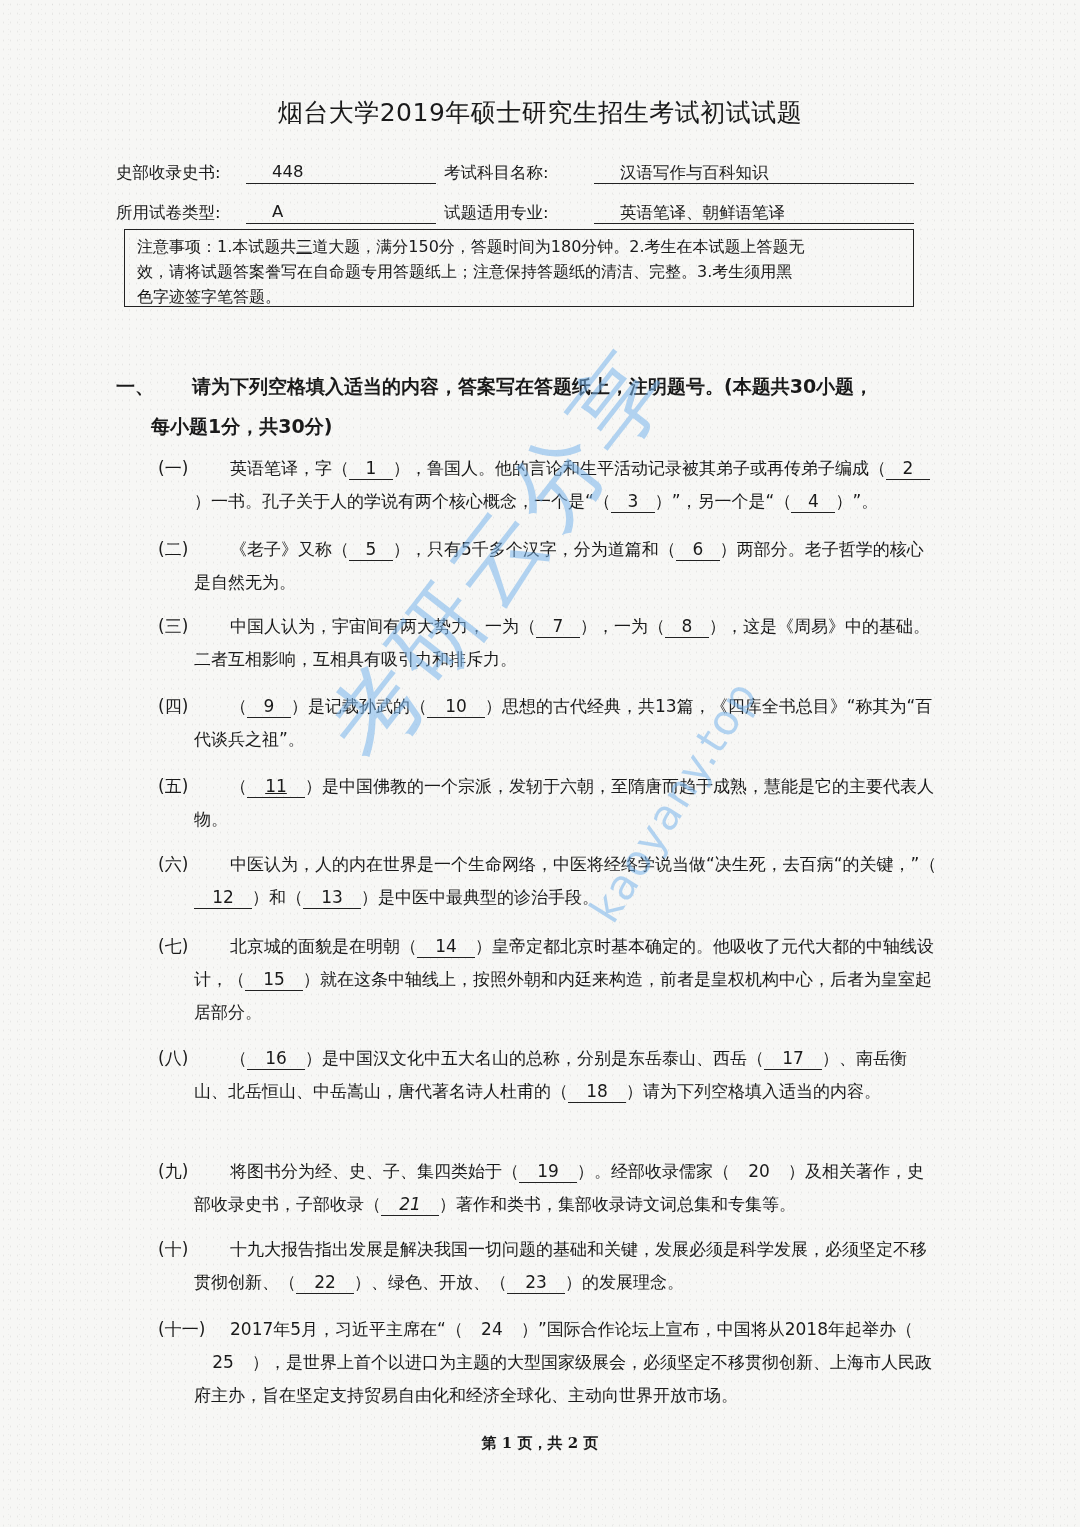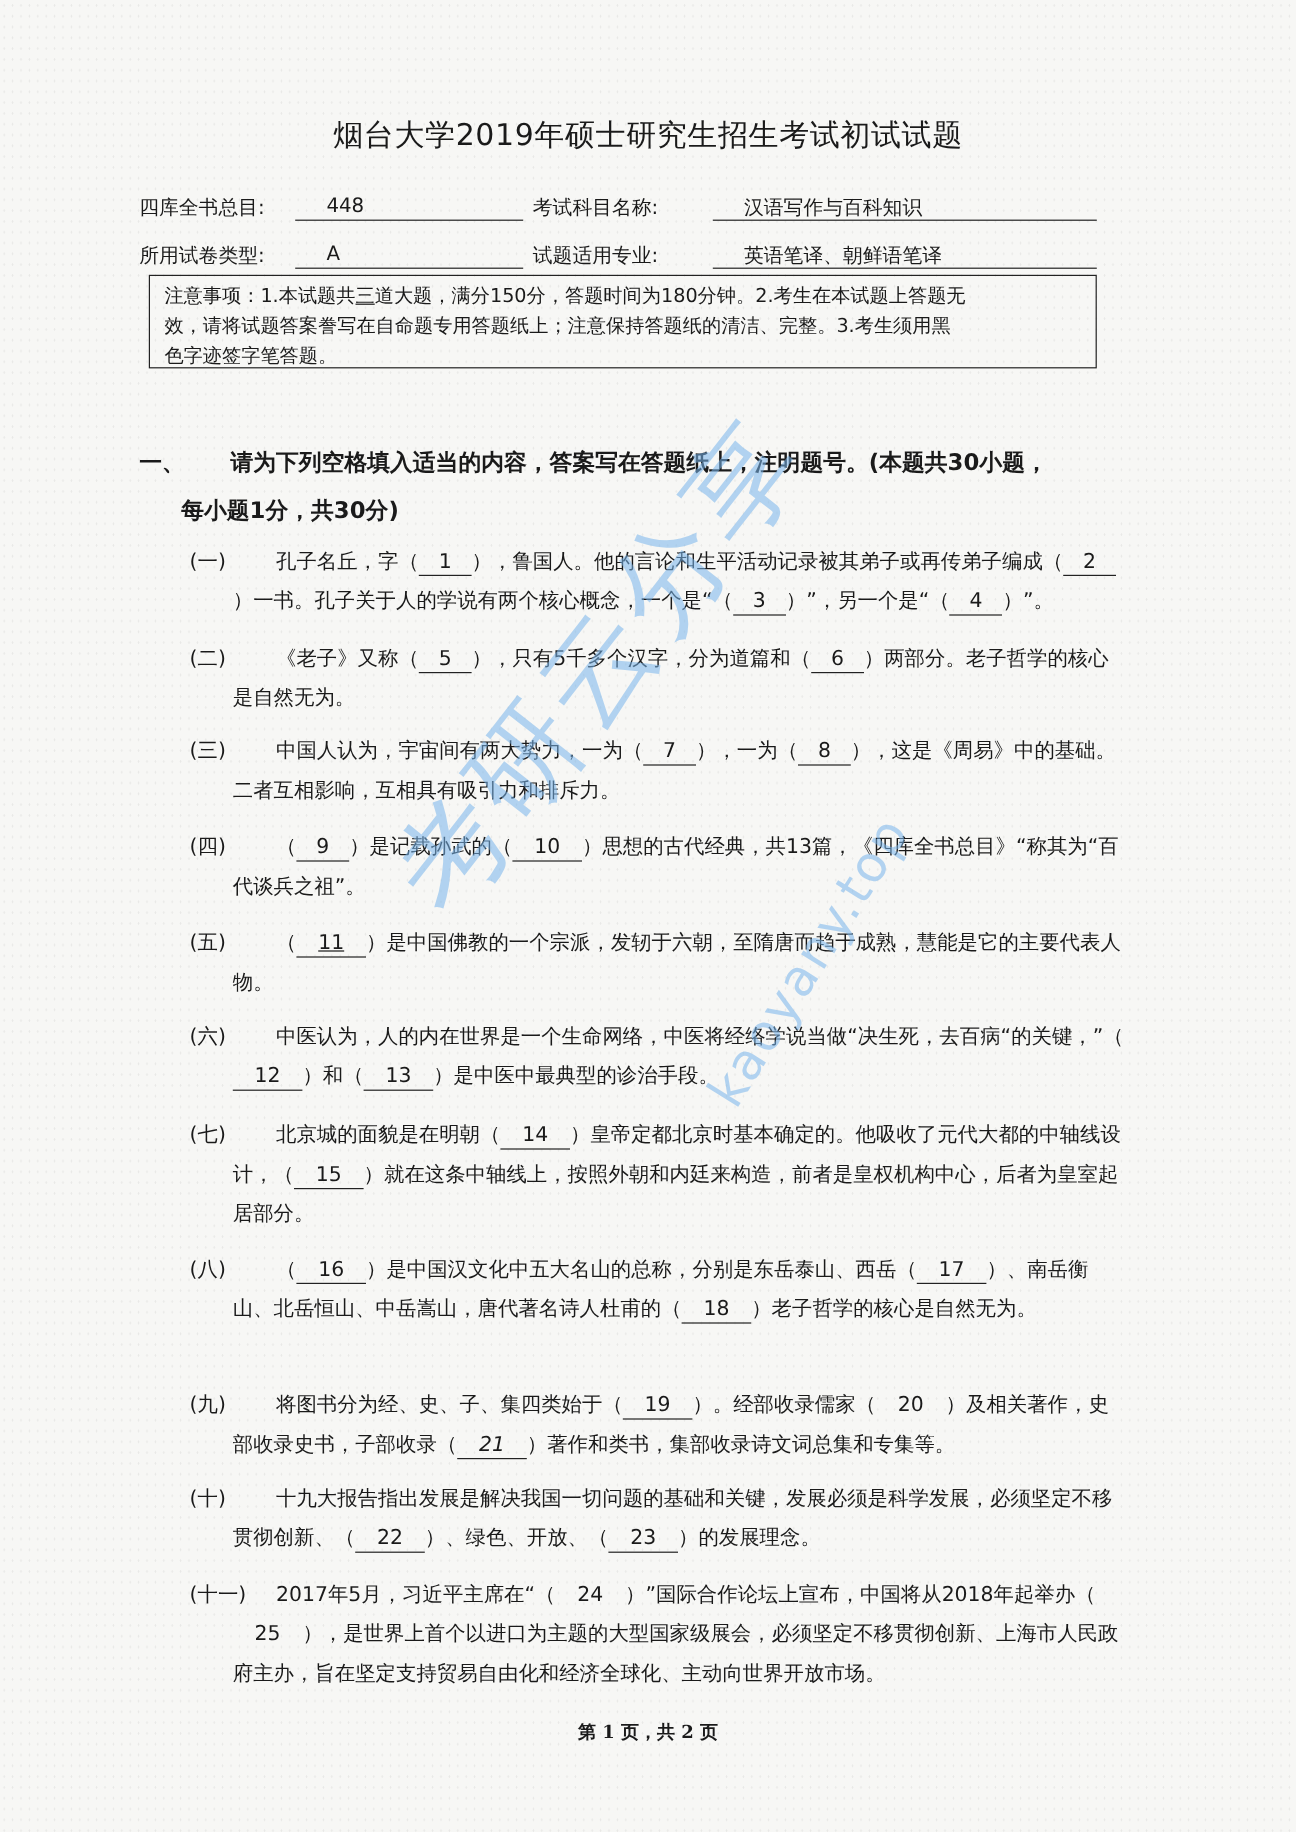--- a/index.html
+++ b/index.html
@@ -59,21 +59,21 @@
 </style>
 </head>
 <body>
 
 <div class="noise"></div>
 
 <div class="title">烟台大学2019年硕士研究生招生考试初试试题</div>
 
 <div class="meta" style="top:162px">
   <div class="meta-row" style="top:0">
-    <span class="lbl" style="left:0">四库全书总目:</span>
+    <span class="lbl" style="left:0">史部收录史书:</span>
     <span class="val" style="left:130px;width:190px;padding-left:26px;box-sizing:border-box">448</span>
     <span class="lbl" style="left:328px">考试科目名称:</span>
     <span class="val" style="left:478px;width:320px;padding-left:26px;box-sizing:border-box">汉语写作与百科知识</span>
   </div>
   <div class="meta-row" style="top:40px">
     <span class="lbl" style="left:0">所用试卷类型:</span>
     <span class="val" style="left:130px;width:190px;padding-left:26px;box-sizing:border-box">A</span>
     <span class="lbl" style="left:328px">试题适用专业:</span>
     <span class="val" style="left:478px;width:320px;padding-left:26px;box-sizing:border-box">英语笔译、朝鲜语笔译</span>
   </div>
@@ -87,21 +87,21 @@
 
 <div class="sec-head">
   <span class="sec-num">一、</span>
   <span class="sec-text">请为下列空格填入适当的内容，答案写在答题纸上，注明题号。(本题共30小题，</span>
   <span class="sec-text2">每小题1分，共30分)</span>
 </div>
 
 <div id="questions">
     <div class="q" style="top: 452px;">
       <span class="num">(一)</span>
-      <div class="body"><span>孔子名丘，字（</span><span class="blank" style="min-width: 44px;">1</span><span>），鲁国人。他的言论和生平活动记录被其弟子或再传弟子编成（</span><span class="blank" style="min-width: 44px;">2</span><span>）一书。孔子关于人的学说有两个核心概念，一个是“（</span><span class="blank" style="min-width: 44px;">3</span><span>）”，另一个是“（</span><span class="blank" style="min-width: 44px;">4</span><span>）”。</span></div>
+      <div class="body"><span>英语笔译，字（</span><span class="blank" style="min-width: 44px;">1</span><span>），鲁国人。他的言论和生平活动记录被其弟子或再传弟子编成（</span><span class="blank" style="min-width: 44px;">2</span><span>）一书。孔子关于人的学说有两个核心概念，一个是“（</span><span class="blank" style="min-width: 44px;">3</span><span>）”，另一个是“（</span><span class="blank" style="min-width: 44px;">4</span><span>）”。</span></div>
     </div>
     <div class="q" style="top: 533px;">
       <span class="num">(二)</span>
       <div class="body"><span>《老子》又称（</span><span class="blank" style="min-width: 44px;">5</span><span>），只有5千多个汉字，分为道篇和（</span><span class="blank" style="min-width: 44px;">6</span><span>）两部分。老子哲学的核心是自然无为。</span></div>
     </div>
     <div class="q" style="top: 610px;">
       <span class="num">(三)</span>
       <div class="body"><span>中国人认为，宇宙间有两大势力，一为（</span><span class="blank" style="min-width: 44px;">7</span><span>），一为（</span><span class="blank" style="min-width: 44px;">8</span><span>），这是《周易》中的基础。二者互相影响，互相具有吸引力和排斥力。</span></div>
     </div>
     <div class="q" style="top: 690px;">
@@ -115,21 +115,21 @@
     <div class="q" style="top: 848px;">
       <span class="num">(六)</span>
       <div class="body"><span>中医认为，人的内在世界是一个生命网络，中医将经络学说当做“决生死，去百病“的关键，”（</span><span class="blank" style="min-width: 58px;">12</span><span>）和（</span><span class="blank" style="min-width: 58px;">13</span><span>）是中医中最典型的诊治手段。</span></div>
     </div>
     <div class="q" style="top: 930px;">
       <span class="num">(七)</span>
       <div class="body"><span>北京城的面貌是在明朝（</span><span class="blank" style="min-width: 58px;">14</span><span>）皇帝定都北京时基本确定的。他吸收了元代大都的中轴线设计，（</span><span class="blank" style="min-width: 58px;">15</span><span>）就在这条中轴线上，按照外朝和内廷来构造，前者是皇权机构中心，后者为皇室起居部分。</span></div>
     </div>
     <div class="q" style="top: 1042px;">
       <span class="num">(八)</span>
-      <div class="body"><span>（</span><span class="blank" style="min-width: 58px;">16</span><span>）是中国汉文化中五大名山的总称，分别是东岳泰山、西岳（</span><span class="blank" style="min-width: 58px;">17</span><span>）、南岳衡山、北岳恒山、中岳嵩山，唐代著名诗人杜甫的（</span><span class="blank" style="min-width: 58px;">18</span><span>）老子哲学的核心是自然无为。</span></div>
+      <div class="body"><span>（</span><span class="blank" style="min-width: 58px;">16</span><span>）是中国汉文化中五大名山的总称，分别是东岳泰山、西岳（</span><span class="blank" style="min-width: 58px;">17</span><span>）、南岳衡山、北岳恒山、中岳嵩山，唐代著名诗人杜甫的（</span><span class="blank" style="min-width: 58px;">18</span><span>）请为下列空格填入适当的内容。</span></div>
     </div>
     <div class="q" style="top: 1155px;">
       <span class="num">(九)</span>
       <div class="body"><span>将图书分为经、史、子、集四类始于（</span><span class="blank" style="min-width: 58px;">19</span><span>）。经部收录儒家（</span><span class="blank nol" style="min-width: 58px;">20</span><span>）及相关著作，史部收录史书，子部收录（</span><span class="blank" style="min-width: 58px; font-style: italic;">21</span><span>）著作和类书，集部收录诗文词总集和专集等。</span></div>
     </div>
     <div class="q" style="top: 1233px;">
       <span class="num">(十)</span>
       <div class="body"><span>十九大报告指出发展是解决我国一切问题的基础和关键，发展必须是科学发展，必须坚定不移贯彻创新、（</span><span class="blank" style="min-width: 58px;">22</span><span>）、绿色、开放、（</span><span class="blank" style="min-width: 58px;">23</span><span>）的发展理念。</span></div>
     </div>
     <div class="q" style="top: 1313px;">

